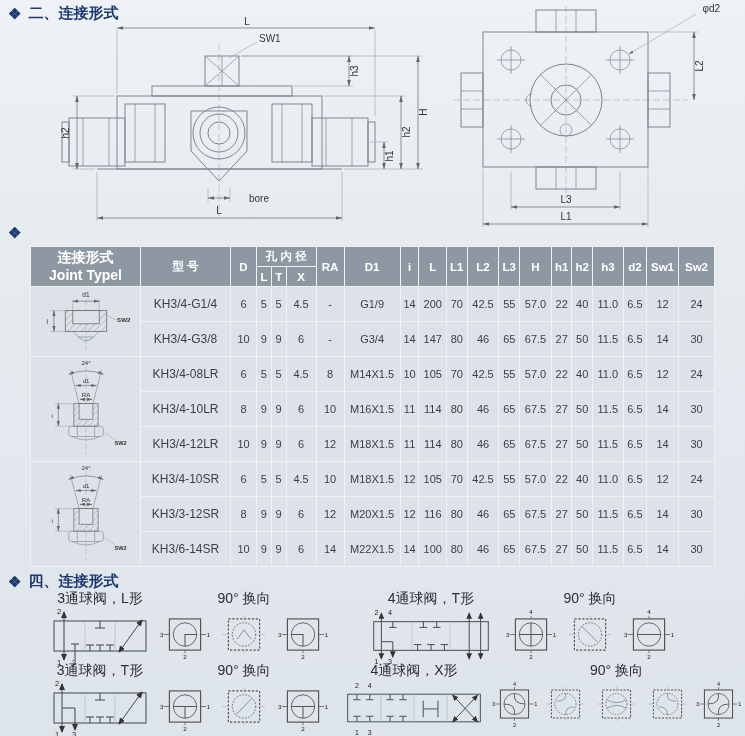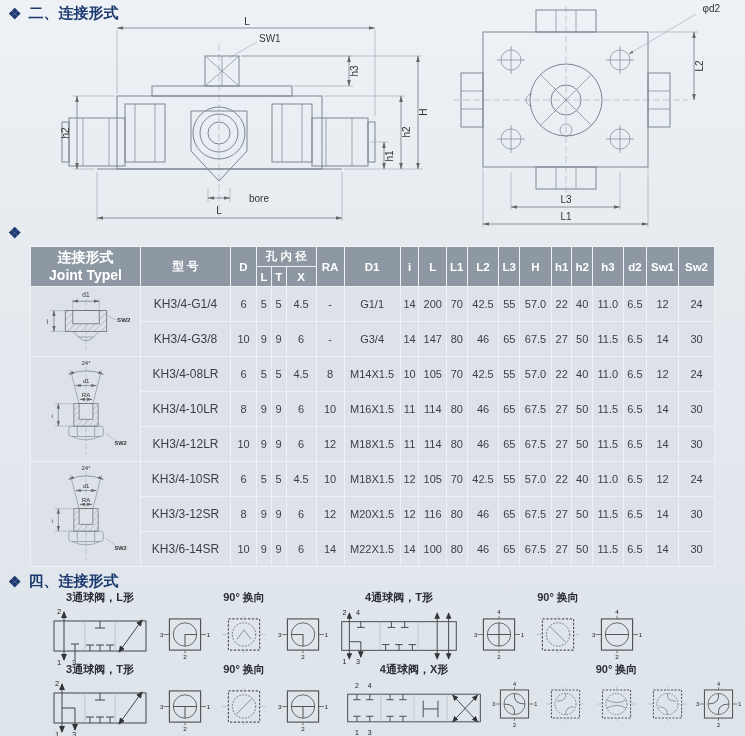--- a/index.html
+++ b/index.html
@@ -21,21 +21,21 @@
   .params{position:absolute;left:30px;top:246px;width:685px;border-collapse:collapse;}
   .params th,.params td{border:1px solid #eff2f5;text-align:center;vertical-align:middle;padding:0;}
   .params thead th{background:#8d98a3;color:#fff;font-weight:bold;font-size:11.5px;height:19px;}
   .params thead .jh{font-size:14px;line-height:1.25;}
   .params tbody td{background:#dce2e8;color:#3a3f45;font-size:11px;height:34px;}
   .params td.model{font-size:12px;}
   .joint-cell{background:#dce2e8;}
   
   .func-row{position:absolute;display:flex;align-items:flex-start;}
   .group{display:flex;flex-direction:column;align-items:center;}
-  .glabel{font-size:11px;font-weight:bold;color:#2b2f35;height:16px;white-space:nowrap;}
+  .glabel{font-size:14px;font-weight:normal;color:#2b2f35;height:16px;white-space:nowrap;}
   .drow{display:flex;align-items:center;gap:9px;margin-top:2px;}
   .turn{width:50px;height:53px;}
   .turn.small{width:45px;height:48px;}
   .turn rect.fr{fill:none;stroke:#555;stroke-width:1.5;}
   .turn circle.fr{fill:none;stroke:#555;stroke-width:1.1;}
   .turn .dsh{stroke:#9aa4ad;stroke-dasharray:3,2;}
   .turn .dsh2{stroke:#9aa4ad;stroke-dasharray:2,2;}
   .turn .gl{fill:none;stroke:#555;stroke-width:1.3;}
   .turn.dashed .gl{stroke:#7c858d;stroke-width:1.1;}
   .turn .stub{stroke:#555;stroke-width:1;}
@@ -278,21 +278,21 @@
       <line class="dim" x1="18" y1="24" x2="18" y2="46" marker-start="url(#dimm)" marker-end="url(#dimm)"></line>
       <text class="jt" x="11" y="38" text-anchor="middle">i</text>
     </svg>
   </td>
           <td class="model">KH3/4-G1/4</td>
           <td>6</td>
           <td>5</td>
           <td>5</td>
           <td>4.5</td>
           <td>-</td>
-          <td>G1/1</td>
+          <td>G1/9</td>
           <td>14</td>
           <td>200</td>
           <td>70</td>
           <td>42.5</td>
           <td>55</td>
           <td>57.0</td>
           <td>22</td>
           <td>40</td>
           <td>11.0</td>
           <td>6.5</td>
@@ -558,21 +558,21 @@
             <path d="M17,34 H32 V49" class="gl"></path>
             <line x1="5" y1="34" x2="12" y2="34" class="stub"></line>
             <text x="0" y="37" text-anchor="start" class="pt">3</text>
             <line x1="52" y1="34" x2="59" y2="34" class="stub"></line>
             <text x="60" y="37" text-anchor="start" class="pt">1</text>
             <line x1="32" y1="54" x2="32" y2="58" class="stub"></line>
             <text x="32" y="66" text-anchor="middle" class="pt">2</text>
           </svg>
         </div>
     </div>
-    <div class="group" style="margin-left:8px">
+    <div class="group" style="margin-left:40px">
       <div class="glabel">4通球阀，T形</div>
       <svg width="126" height="60" viewBox="0 0 132 60">
         <rect class="v" x="6" y="15" width="120" height="30"></rect>
         <line class="vd" x1="46" y1="15" x2="46" y2="45"></line>
         <line class="vd" x1="86" y1="15" x2="86" y2="45"></line>
         <line class="v" x1="14" y1="6" x2="14" y2="54" marker-start="url(#arr)" marker-end="url(#arr)"></line>
         <line class="v" x1="26" y1="15" x2="26" y2="21"></line>
           <line class="v" x1="22" y1="21" x2="30" y2="21"></line>
         <path class="v" d="M14,36 L26,36 L26,52" marker-end="url(#arr)"></path>
         <line class="v" x1="58" y1="15" x2="58" y2="21"></line>

